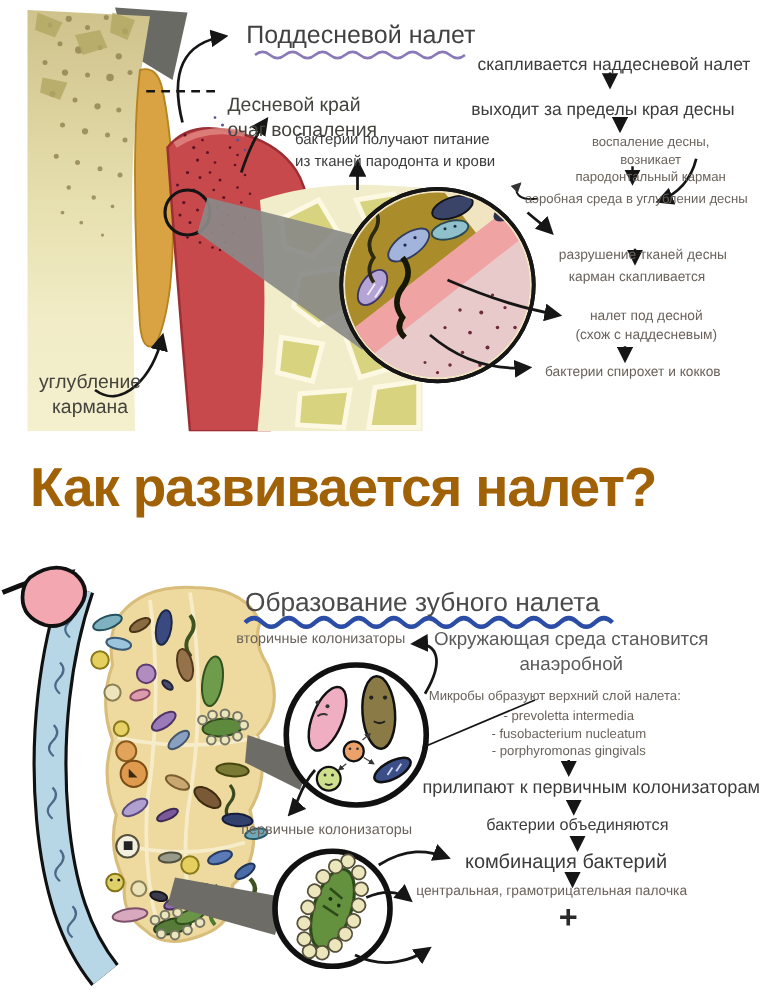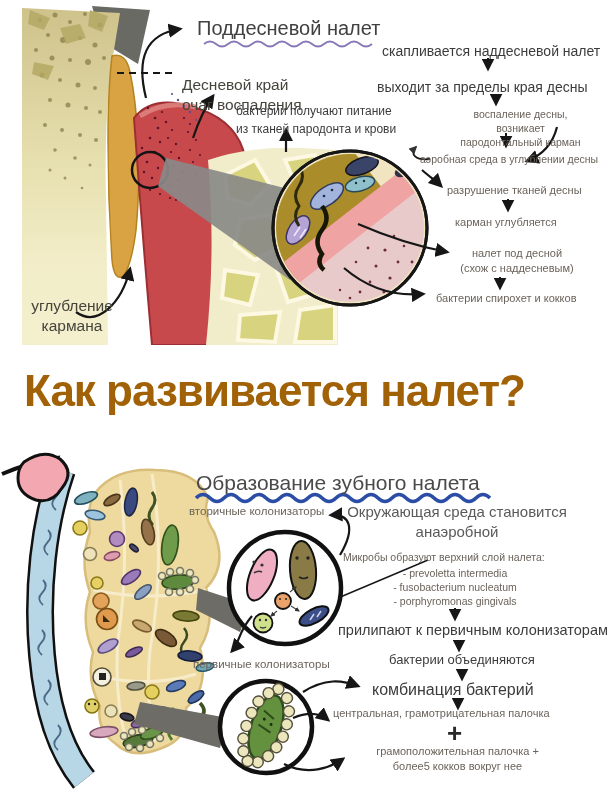--- a/index.html
+++ b/index.html
@@ -229,22 +229,22 @@
 <div class="lbl title1" style="left:197px;top:15px">Поддесневой налет</div>
 <div class="lbl lg" style="left:182px;top:59px">Десневой край
 очаг воспаления</div>
 <div class="lbl md" style="left:382px;top:42px">скапливается наддесневой налет</div>
 <div class="lbl md" style="left:377px;top:78px">выходит за пределы края десны</div>
 <div class="lbl sm ctr" style="left:448px;top:108px;width:145px">воспаление десны, возникает
 пародонтальный карман</div>
 <div class="lbl" style="left:236px;top:102px;font-size:12px;line-height:1.5">бактерии получают питание
 из тканей пародонта и крови</div>
 <div class="lbl sm" style="left:420px;top:153px">аэробная среда в углублении десны</div>
-<div class="lbl sm2" style="left:447px;top:183px">разрушение тканей десны</div>
-<div class="lbl sm2" style="left:455px;top:215px">карман углубляется</div>
+<div class="lbl sm2" style="left:447px;top:197px">разрушение тканей десны</div>
+<div class="lbl sm2" style="left:455px;top:215px">карман скапливается</div>
 <div class="lbl sm2 ctr" style="left:443px;top:246px;width:148px">налет под десной
 (схож с наддесневым)</div>
 <div class="lbl sm2" style="left:436px;top:291px">бактерии спирохет и кокков</div>
 <div class="lbl lg ctr" style="left:22px;top:280px;width:100px">углубление
 кармана</div>
 
 <div class="lbl heading" style="left:24px;top:362px">Как развивается налет?</div>
 
 <svg width="610" height="360" style="top:440px">
   <defs>
@@ -423,16 +423,14 @@
 <div class="lbl sm" style="left:343px;top:551px">Микробы образуют верхний слой налета:</div>
 <div class="lbl sm ctr" style="left:345px;top:566px;width:220px;line-height:1.35">- prevoletta intermedia
 - fusobacterium nucleatum
 - porphyromonas gingivals</div>
 <div class="lbl md2" style="left:338px;top:621px">прилипают к первичным колонизаторам</div>
 <div class="lbl" style="left:389px;top:651px;font-size:13px">бактерии объединяются</div>
 <div class="lbl" style="left:372px;top:679px;font-size:16px">комбинация бактерий</div>
 <div class="lbl" style="left:193px;top:657px;font-size:11.5px;color:#6b635b">первичные колонизаторы</div>
 <div class="lbl sm2" style="left:333px;top:706px">центральная, грамотрицательная палочка</div>
 <div class="lbl plus" style="left:447px;top:716px">+</div>
-<div class="lbl sm2 ctr" style="left:350px;top:744px;width:215px">грамоположительная палочка +
-более5 кокков вокруг нее</div>
 
 </div>
 
 </body></html>

